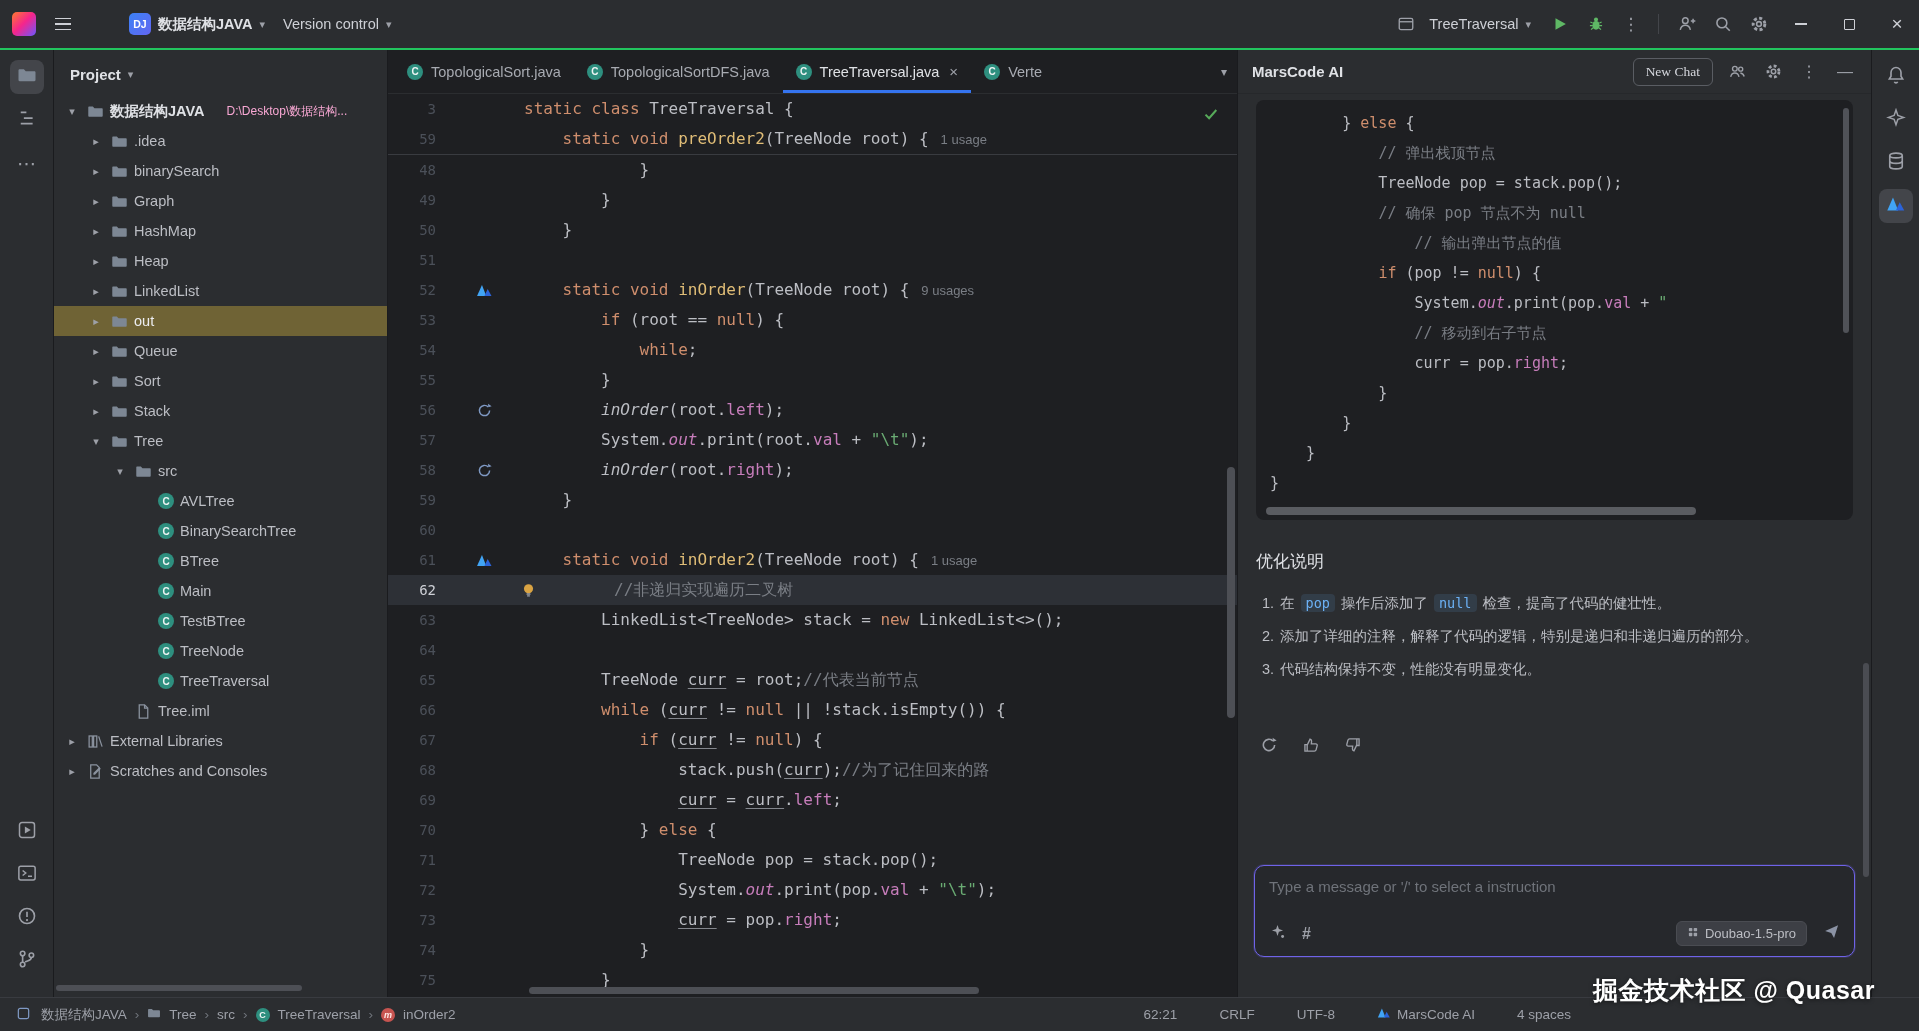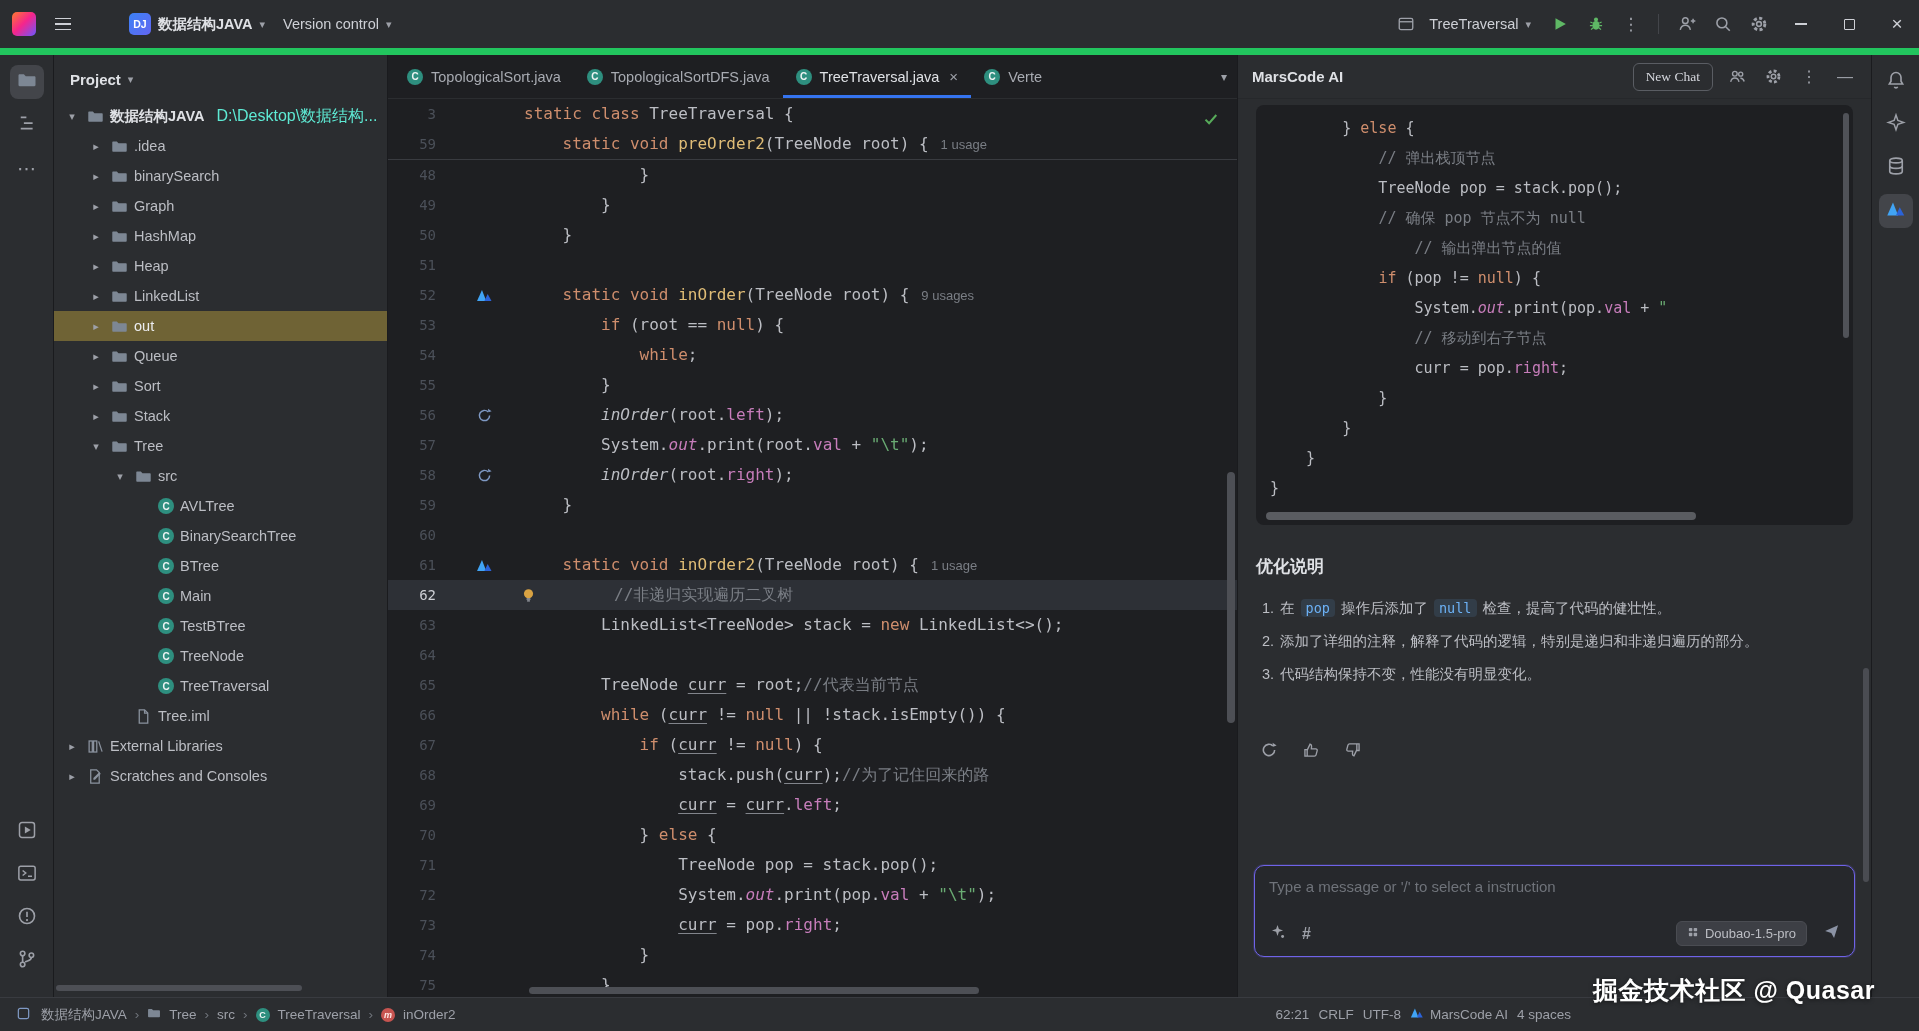--- a/index.html
+++ b/index.html
@@ -1,21 +1,21 @@
 <!DOCTYPE html>
 <html><head>
 <meta charset="utf-8">
 <style>
   *{margin:0;padding:0;box-sizing:border-box}
   html,body{width:1919px;height:1031px;overflow:hidden;background:#1e1f22;
     font-family:"Liberation Sans",sans-serif;color:#bcbec4;-webkit-font-smoothing:antialiased}
   .app{position:relative;width:1919px;height:1031px;display:flex;flex-direction:column}
 
   
-  .titlebar{flex:0 0 48px;background:#2b2d30;border-bottom:7px solid #22c55e;
+  .titlebar{flex:0 0 48px;background:#2b2d30;border-bottom:2px solid #22c55e;
     display:flex;align-items:center;padding:0 0 0 12px}
   .ide-logo{width:24px;height:24px;border-radius:5px;flex:0 0 24px;
     background:linear-gradient(135deg,#ff7a2f 0%,#f5258c 48%,#6b57ff 100%)}
   .hamburger{width:30px;height:30px;margin-left:12px;border-radius:6px;display:flex;
     flex-direction:column;justify-content:center;gap:4px;align-items:center}
   .hamburger i{display:block;width:16px;height:1.6px;background:#ced0d6}
   .tb-group{display:flex;align-items:center;gap:7px;padding:5px 9px;border-radius:6px}
   .tb-group.first{margin-left:42px}
   .proj-badge{width:22px;height:22px;border-radius:5px;background:linear-gradient(135deg,#3b82f6,#6366f1);
     color:#fff;font-size:10.5px;font-weight:700;display:flex;align-items:center;justify-content:center}
@@ -48,21 +48,21 @@
   .project{flex:0 0 334px;background:#2b2d30;border-right:1px solid #1a1b1e;position:relative;overflow:hidden}
   .proj-header{height:42px;display:flex;align-items:center;gap:7px;padding:6px 16px 0}
   .proj-title{font-size:15px;font-weight:700;color:#dfe1e5}
   .tree{padding-top:4px}
   .trow{height:30px;display:flex;align-items:center;gap:6px;font-size:14.5px;white-space:nowrap;overflow:hidden}
   .trow.selected{background:#6f6335;color:#ecedf0}
   .chev{width:16px;flex:0 0 16px;text-align:center;color:#9da0a8;font-size:11px}
   .ticon{width:18px;height:18px;flex:0 0 18px;display:flex;align-items:center;justify-content:center}
   .ticon svg{width:17px;height:17px}
   .tlabel.bold{font-weight:700;color:#dfe1e5}
-  .tpath{color:#5eead4;font-size:16px;margin-left:6px}
+  .tpath{color:#f9a8d4;font-size:12px;margin-left:16px}
   .pscroll{position:absolute;left:2px;bottom:6px;width:246px;height:6px;border-radius:3px;background:#4d4f55}
 
   
   .editor-col{flex:0 0 849px;display:flex;flex-direction:column;background:#1e1f22;min-width:0}
   .tabs{flex:0 0 44px;display:flex;align-items:stretch;padding-left:6px;position:relative;
     border-bottom:1px solid #2b2d30;overflow:hidden}
   .tab{display:flex;align-items:center;gap:8px;padding:0 13px;font-size:14.5px;color:#a8abb2;position:relative}
   .tab.active{color:#dfe1e5}
   .tab.active::after{content:"";position:absolute;left:0;right:0;bottom:0;height:3px;background:#3574f0}
   .tab-close{color:#9da0a8;font-size:15px;margin-left:2px}
@@ -107,21 +107,21 @@
   .ai-title{font-size:15px;font-weight:700;color:#dfe1e5;margin-right:auto}
   .btn-newchat{background:transparent;border:1px solid #5a5d63;border-radius:6px;color:#d5d7dd;
     font-size:13.5px;padding:5px 12px;font-family:Liberation Serif, serif}
   .hicon{width:24px;height:24px;display:flex;align-items:center;justify-content:center;color:#9da0a8}
   .hicon svg{width:17px;height:17px}
   .ai-body{flex:1;padding:6px 18px 150px;overflow:hidden;position:relative}
   .ai-code{background:#1e1f22;border-radius:8px;padding:8px 14px 22px;position:relative;overflow:hidden}
   .ai-code-line{font-family:"DejaVu Sans Mono",monospace;font-size:15px;line-height:30px;white-space:pre}
   .ai-code-h{position:absolute;left:10px;bottom:5px;width:72%;height:8px;border-radius:4px;background:#5a5c61}
   .ai-code-v{position:absolute;right:4px;top:8px;width:6px;height:225px;border-radius:3px;background:#505258}
-  .ai-sec{margin-top:30px;font-size:17px;font-weight:700;color:#dfe1e5}
+  .ai-sec{margin-top:30px;font-size:17px;font-weight:400;color:#dfe1e5}
   .ai-list{margin-top:14px}
   .ai-li{display:flex;gap:6px;font-size:14.5px;line-height:33px;color:#bcbec4;white-space:nowrap;overflow:hidden}
   .ai-li-num{flex:0 0 18px;text-align:right}
   .inline-code{font-family:"DejaVu Sans Mono",monospace;font-size:13.5px;color:#6cb1f5;
     background:rgba(108,177,245,.12);border-radius:4px;padding:1px 5px;margin:0 2px}
   .ai-actions{margin-top:46px;display:flex;gap:16px;align-items:center}
   .act{width:26px;height:26px;border-radius:6px;display:flex;align-items:center;justify-content:center;color:#9da0a8}
   .act svg{width:18px;height:18px}
   .ai-input{position:absolute;left:16px;right:16px;bottom:40px;height:92px;border:1px solid #6f63e8;
     box-shadow:0 0 0 1px rgba(111,99,232,.18);border-radius:10px;background:#26282c;
@@ -137,21 +137,21 @@
   .model-badge svg{width:12px;height:12px}
   .ai-vthumb{position:absolute;right:2px;top:613px;width:6px;height:214px;border-radius:3px;background:#4a4c52}
 
   
   .statusbar{flex:0 0 34px;background:#2b2d30;border-top:1px solid #393b40;display:flex;
     align-items:center;padding:0 16px;font-size:13.5px;color:#9da0a8;gap:10px}
   .sb-icon svg{width:15px;height:15px}
   .bc{display:flex;align-items:center;gap:8px}
   .bc-sep{color:#6f737a}
   .bc-ic svg{width:14px;height:14px}
-  .sb-right{margin-left:auto;display:flex;align-items:center;gap:9px;padding-right:332px}
+  .sb-right{margin-left:auto;display:flex;align-items:center;gap:42px;padding-right:332px}
   .sb-item{display:flex;align-items:center;gap:6px}
   .sb-item svg{width:14px;height:14px}
 
   .watermark{position:absolute;right:44px;bottom:24px;font-size:25px;font-weight:700;color:#fff;
     letter-spacing:.5px;text-shadow:0 1px 4px rgba(0,0,0,.55);z-index:60}
 </style>
 </head>
 <body>
 
 <div class="app">

